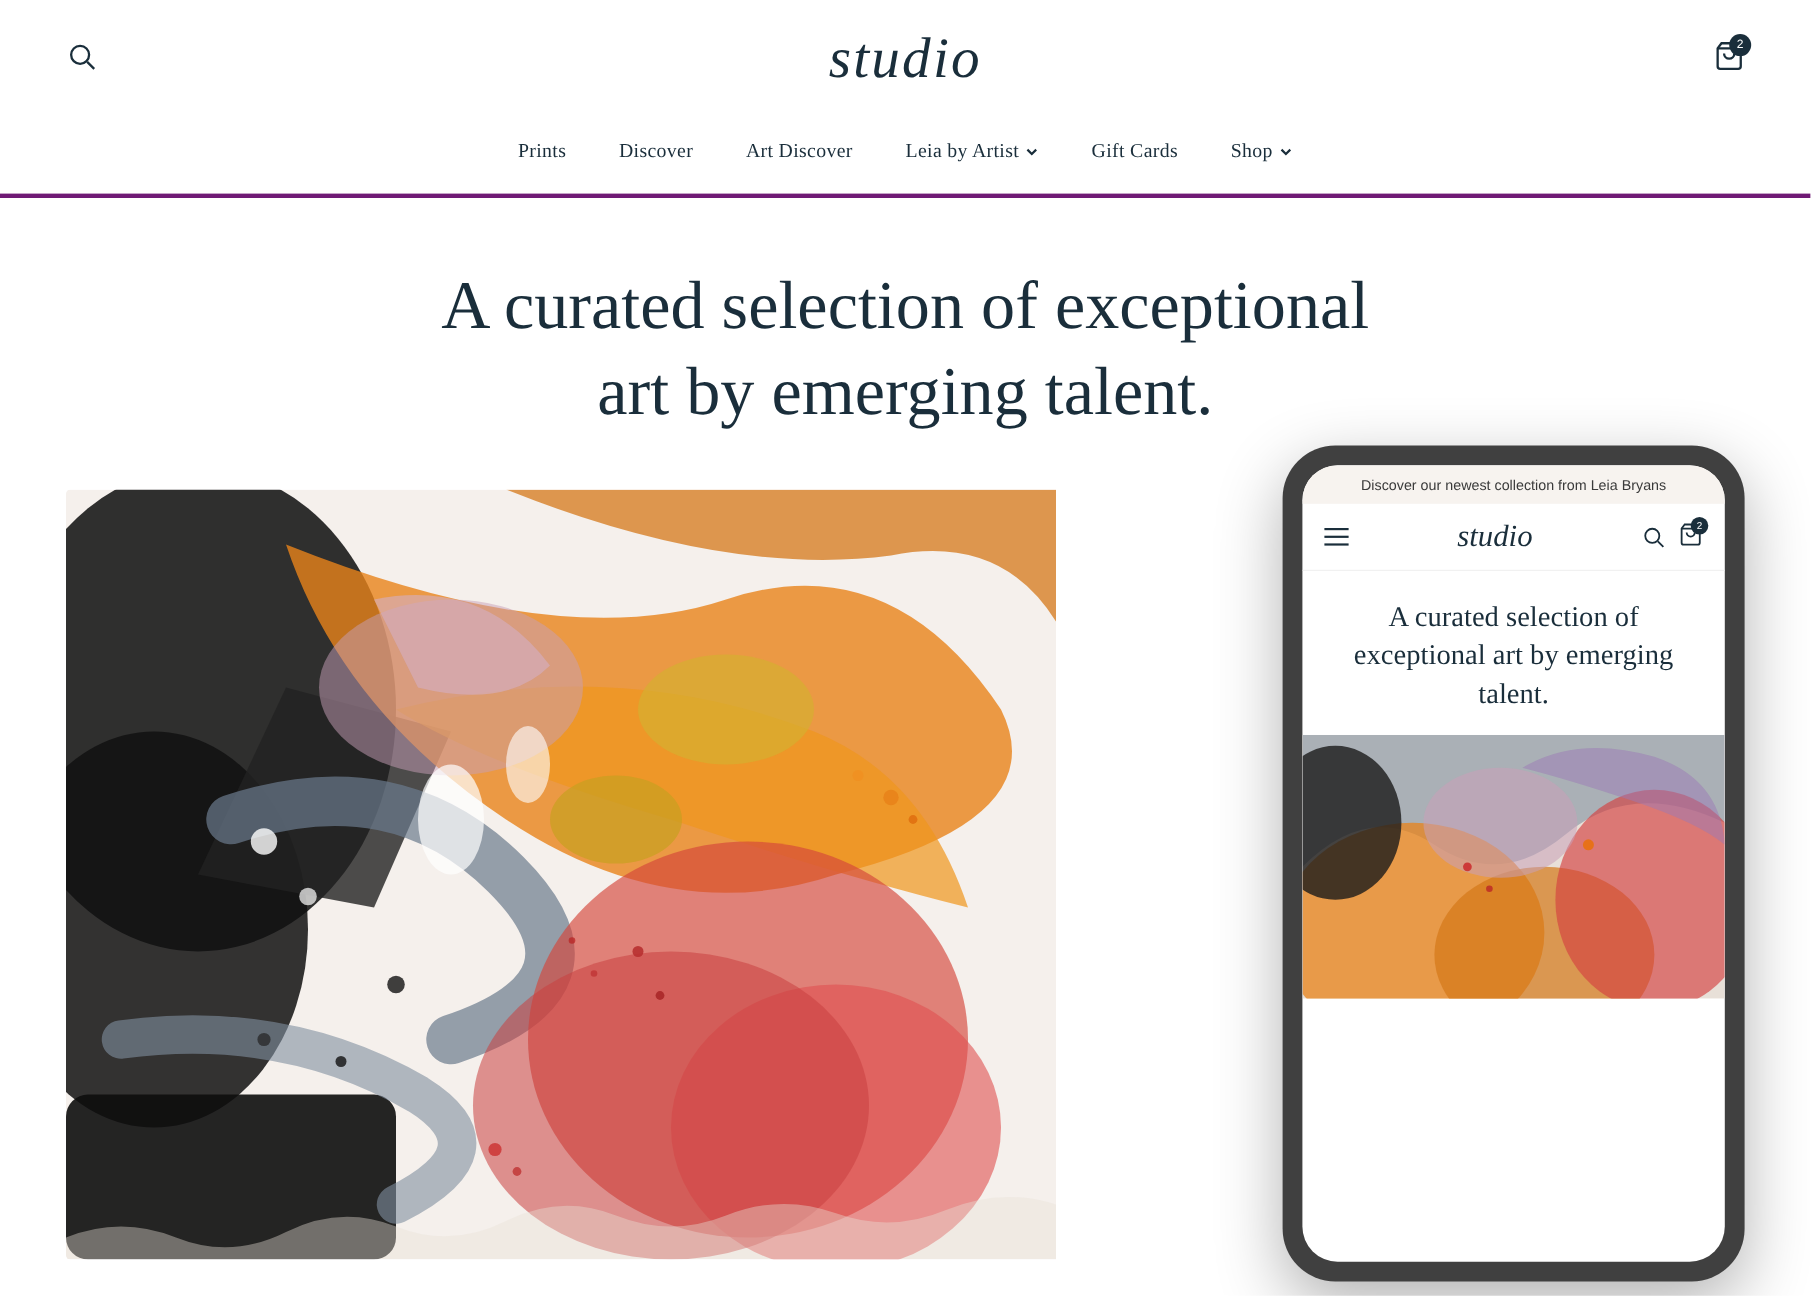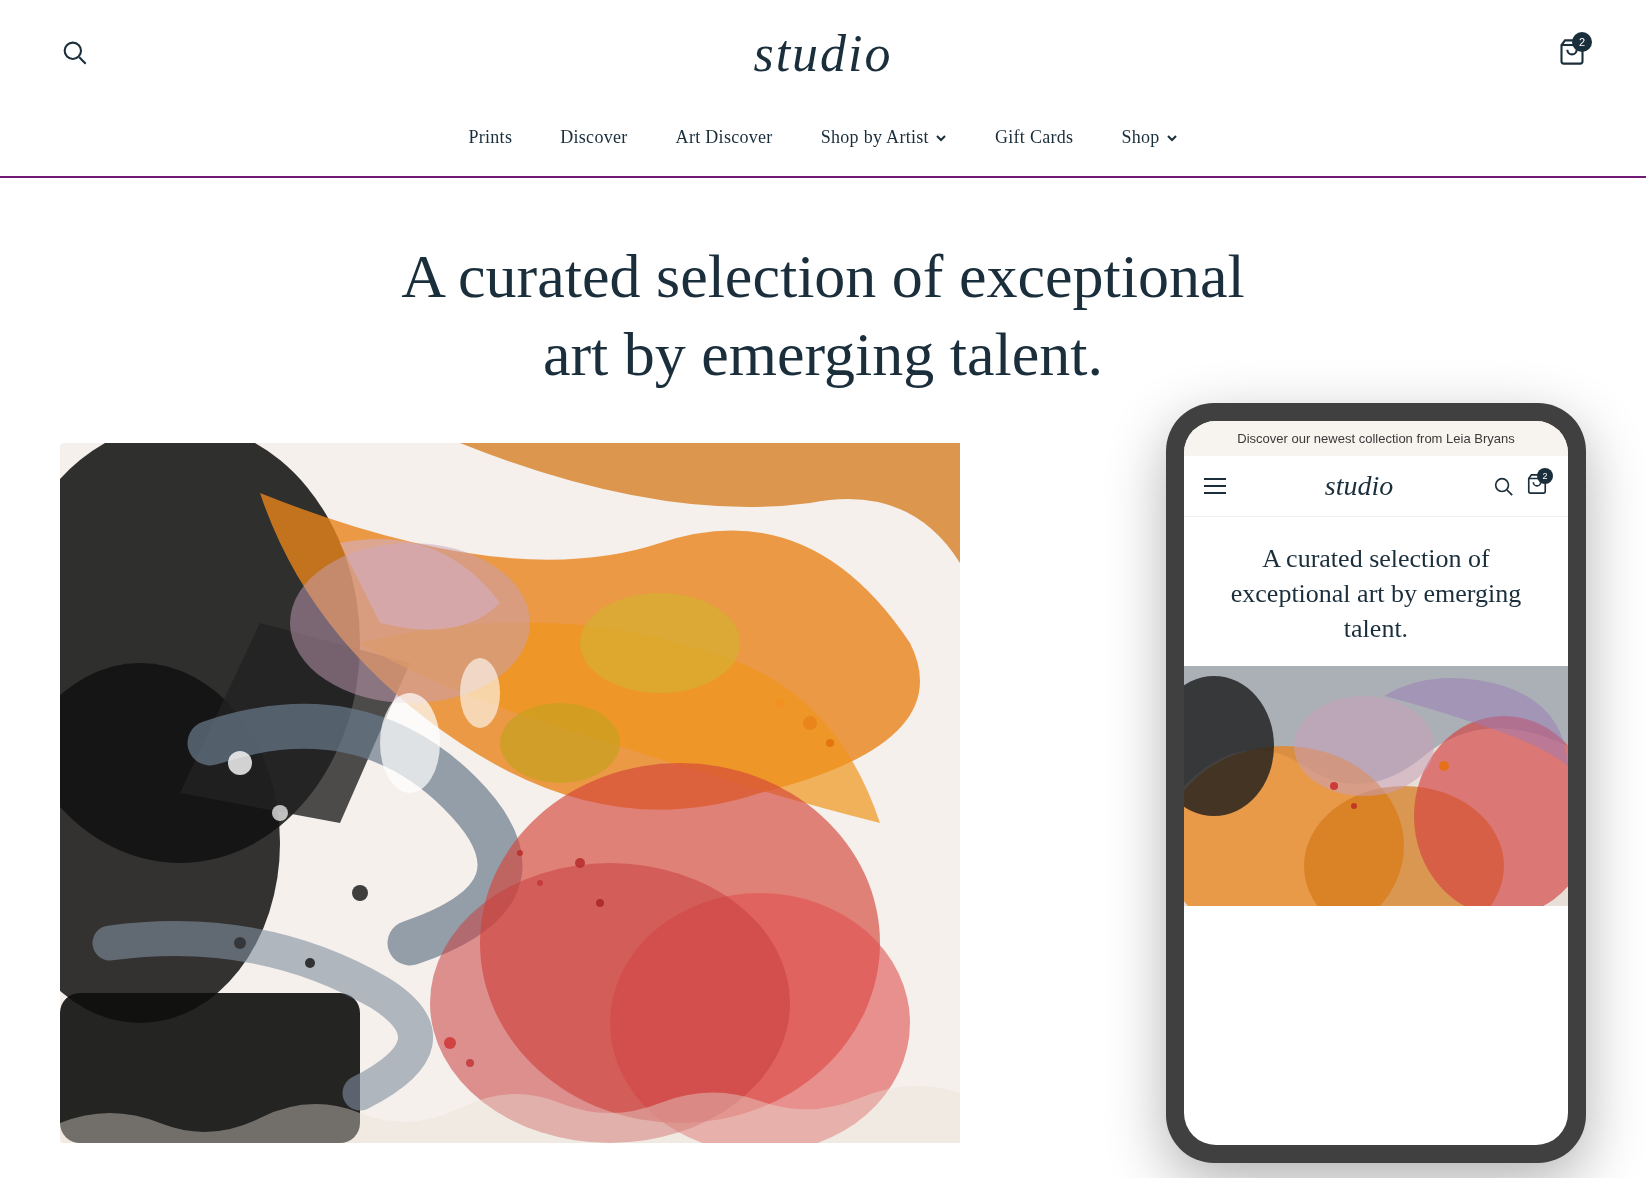--- a/index.html
+++ b/index.html
@@ -65,21 +65,21 @@
       font-style: normal;
     }
 
     
     .nav {
       display: flex;
       align-items: center;
       justify-content: center;
       gap: 48px;
       padding: 20px 60px 28px;
-      border-bottom: 2px solid #701a75;
+      border-bottom: 4px solid #701a75;
     }
 
     .nav-item {
       font-size: 18px;
       color: #1a2e3b;
       cursor: pointer;
       font-family: Georgia, serif;
       font-weight: normal;
       letter-spacing: 0.3px;
     }
@@ -285,21 +285,21 @@
     </svg>
     <div class="cart-badge">2</div>
   </div>
 </header>
 
 <nav class="nav">
   <span class="nav-item">Prints</span>
   <span class="nav-item">Discover</span>
   <span class="nav-item">Art Discover</span>
   <span class="nav-item nav-item-dropdown">
-    <span>Shop by Artist</span>
+    <span>Leia by Artist</span>
     <svg class="chevron-icon" viewBox="0 0 12 12">
       <polyline points="2,4 6,8 10,4"></polyline>
     </svg>
   </span>
   <span class="nav-item">Gift Cards</span>
   <span class="nav-item nav-item-dropdown">
     <span>Shop</span>
     <svg class="chevron-icon" viewBox="0 0 12 12">
       <polyline points="2,4 6,8 10,4"></polyline>
     </svg>

